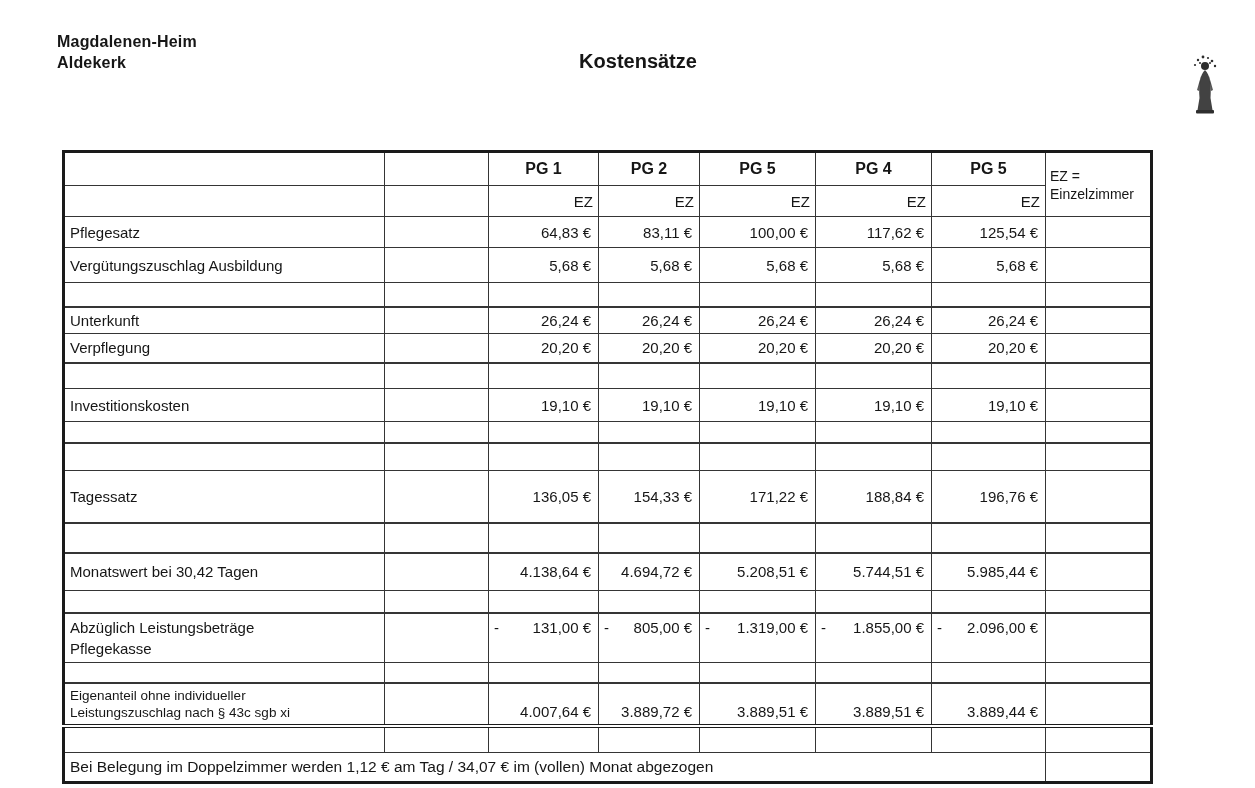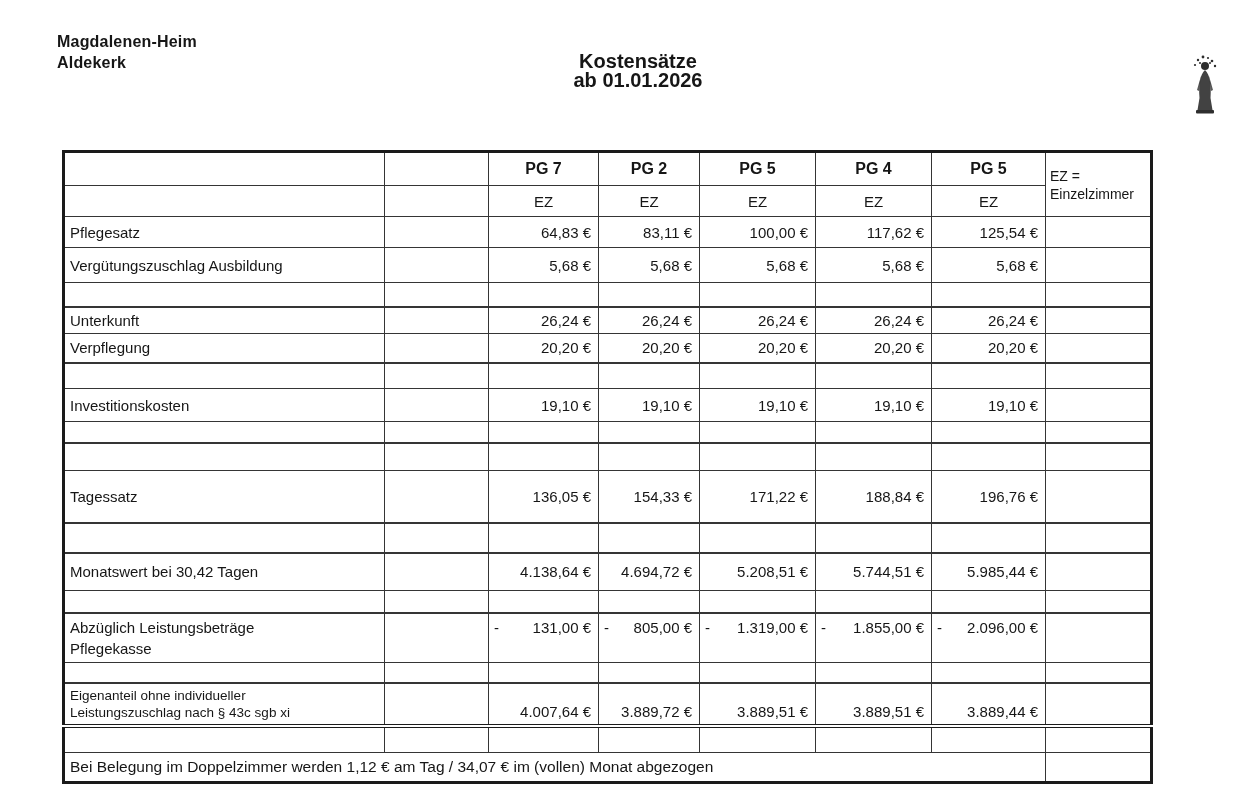--- a/index.html
+++ b/index.html
@@ -20,21 +20,21 @@
   table.cost {
     position:absolute; left:62px; top:150px; width:1088px;
     border-collapse:collapse; table-layout:fixed;
     border:3px solid #1a1a1a;
   }
   .cost td, .cost th {
     border:1px solid #353535; padding:0 5px; font-size:15px;
     vertical-align:middle; overflow:hidden; font-weight:normal;
   }
   th.pg   { font-weight:bold; font-size:16px; text-align:center; padding:0; }
-  td.ez   { text-align:center; }
+  td.ez   { text-align:right; }
   td.label{ text-align:left; }
   td.val  { text-align:right; padding-right:7px; white-space:nowrap; }
   td.legend { font-size:14px; line-height:18px; padding-left:4px; vertical-align:middle; }
 
   tr.heavy td, tr.heavy th { border-bottom-width:2px; }
   tr.dbl td { border-bottom:4px double #1a1a1a; }
 
   tr.abz td.val { vertical-align:top; padding-top:5px; }
   .mrow { display:flex; justify-content:space-between; align-items:flex-start; }
   .mrow .minus { padding-left:0; }
@@ -53,21 +53,20 @@
 </head>
 <body>
 
 <div class="org">
   <div>Magdalenen-Heim</div>
   <div>Aldekerk</div>
 </div>
 
 <div class="title">
   <div>Kostensätze</div>
-  <div>ab 01.01.2026</div>
 </div>
 
 <div class="emblem">
   <svg width="40" height="66" viewBox="0 0 40 66" xmlns="http://www.w3.org/2000/svg">
     <g fill="#2e2e2e">
       <circle cx="13" cy="8" r="1.2"></circle>
         <circle cx="18" cy="5" r="1.4"></circle>
         <circle cx="23" cy="6" r="1.1"></circle>
       <circle cx="27" cy="9" r="1.3"></circle>
         <circle cx="10" cy="13" r="1.1"></circle>
@@ -91,21 +90,21 @@
       <col style="width:101px">
     <col style="width:116px">
       <col style="width:116px">
       <col style="width:114px">
       <col style="width:106px">
   </colgroup>
   <tbody>
     <tr class="h34">
       <td></td>
         <td></td>
-      <th class="pg">PG 7</th>
+      <th class="pg">PG 1</th>
       <th class="pg">PG 2</th>
       <th class="pg">PG 5</th>
       <th class="pg">PG 4</th>
       <th class="pg">PG 5</th>
       <td class="legend" rowspan="2">
         <div>EZ =</div>
         <div>Einzelzimmer</div>
       </td>
     </tr>
     <tr class="h31">

